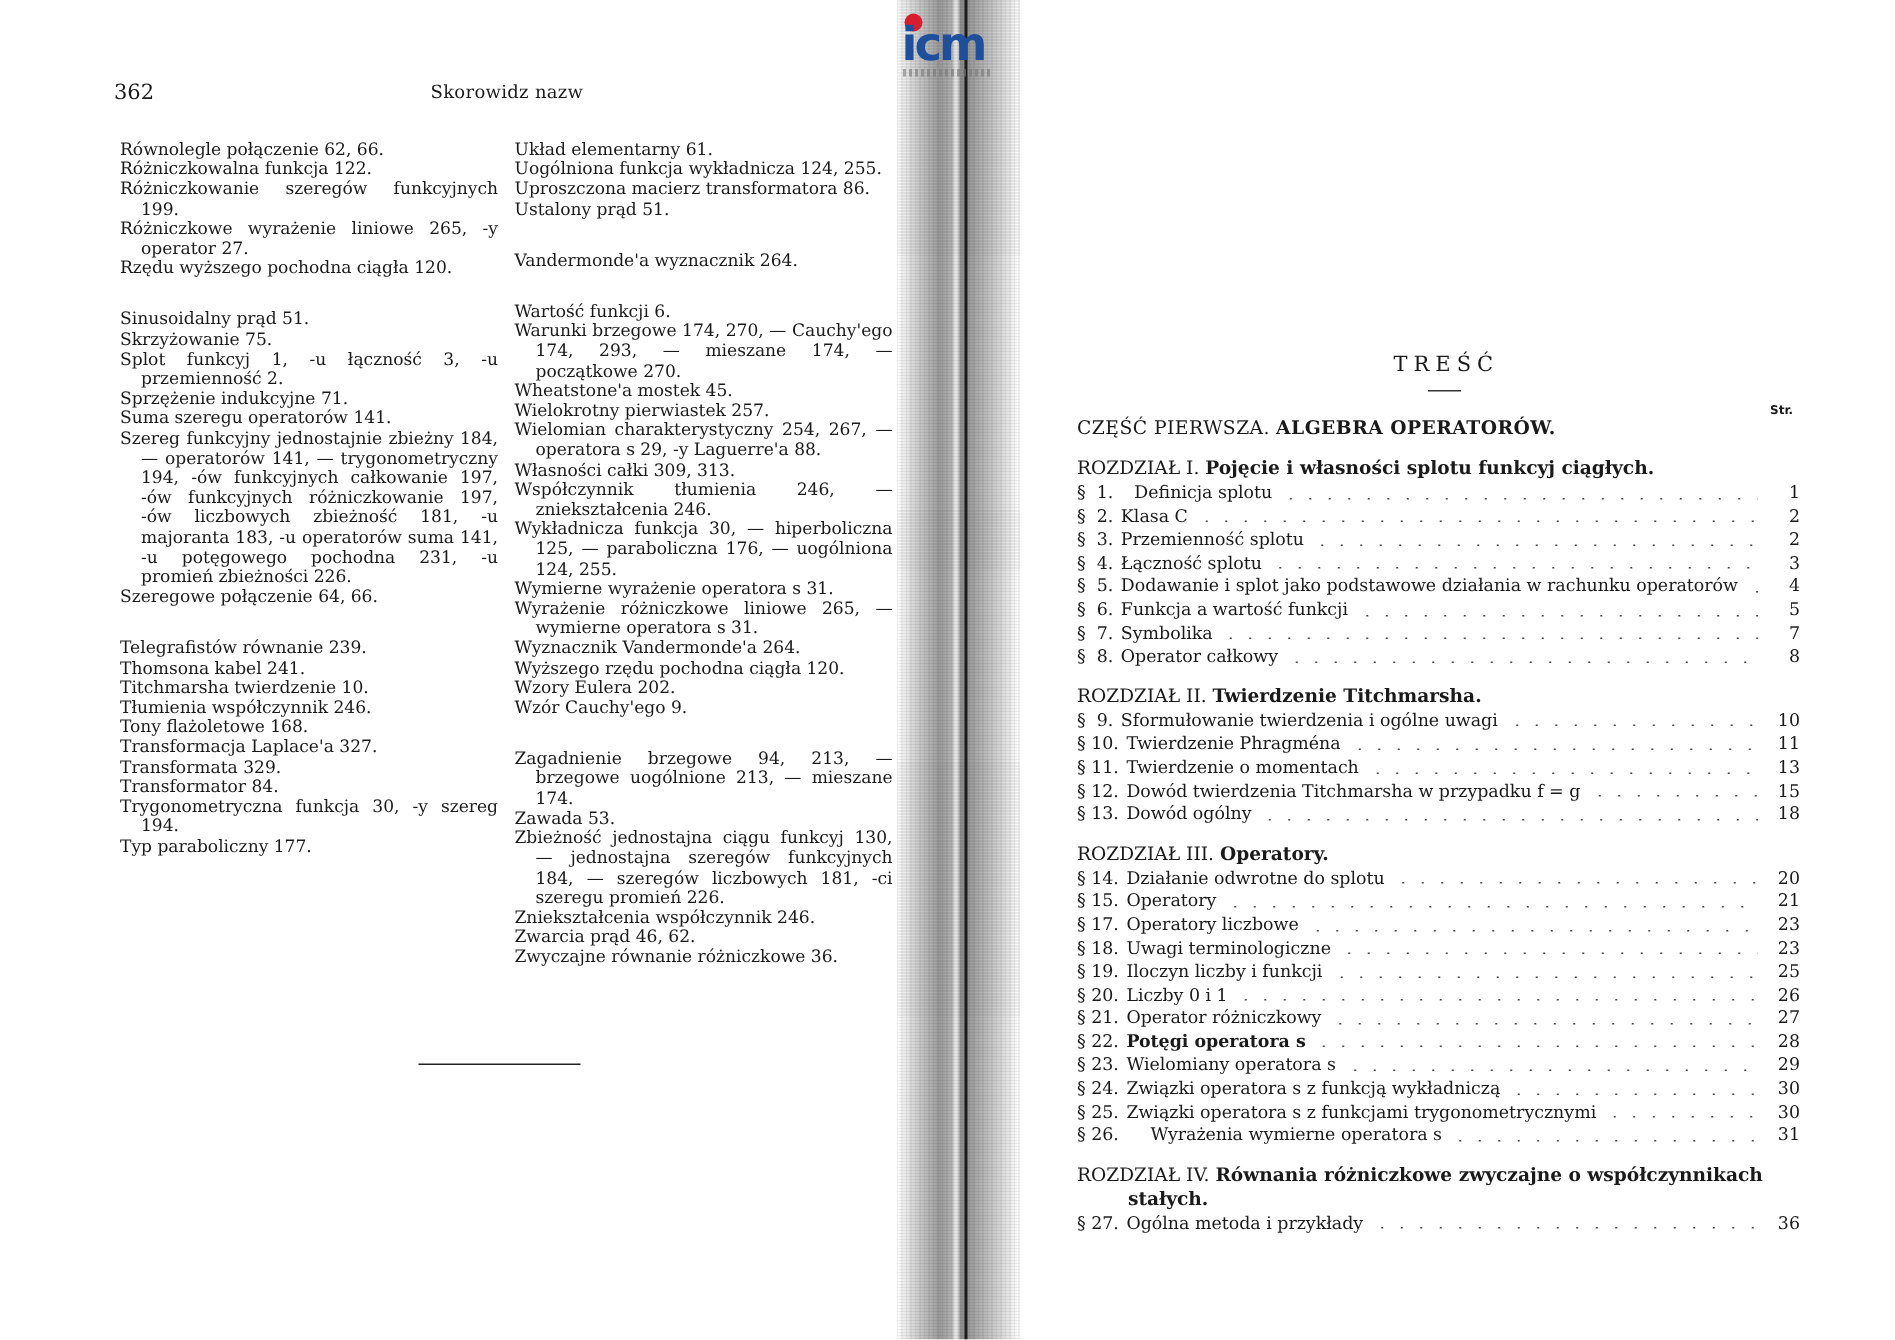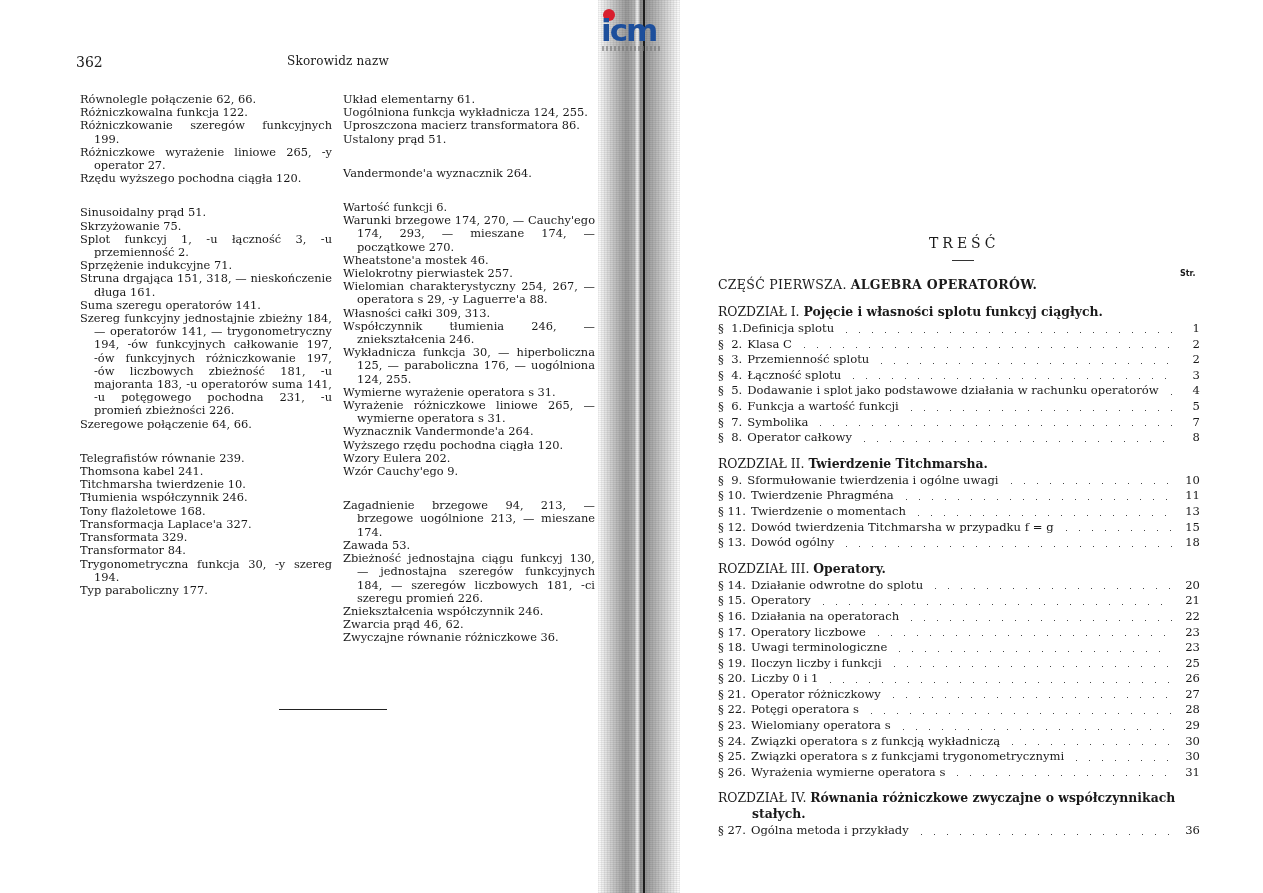--- a/index.html
+++ b/index.html
@@ -85,21 +85,20 @@
         <div class="entry"><span class="head">Różniczkowalna</span><span class="cont"> funkcja 122.</span></div>
         <div class="entry"><span class="head">Różniczkowanie</span><span class="cont"> szeregów funkcyjnych 199.</span></div>
         <div class="entry"><span class="head">Różniczkowe</span><span class="cont"> wyrażenie liniowe 265, -y operator 27.</span></div>
         <div class="entry"><span class="head">Rzędu</span><span class="cont"> wyższego pochodna ciągła 120.</span></div>
       </div>
       <div class="group">
         <div class="entry big-initial"><span class="head">Sinusoidalny</span><span class="cont"> prąd 51.</span></div>
         <div class="entry"><span class="head">Skrzyżowanie</span><span class="cont"> 75.</span></div>
         <div class="entry"><span class="head">Splot</span><span class="cont"> funkcyj 1, -u łączność 3, -u przemienność 2.</span></div>
         <div class="entry"><span class="head">Sprzężenie</span><span class="cont"> indukcyjne 71.</span></div>
-        <div class="entry"><span class="head">Struna</span><span class="cont"> drgająca 151, 318, — nieskończenie długa 161.</span></div>
         <div class="entry"><span class="head">Suma</span><span class="cont"> szeregu operatorów 141.</span></div>
         <div class="entry"><span class="head">Szereg</span><span class="cont"> funkcyjny jednostajnie zbieżny 184, — operatorów 141, — trygonometryczny 194, -ów funkcyjnych całkowanie 197, -ów funkcyjnych różniczkowanie 197, -ów liczbowych zbieżność 181, -u majoranta 183, -u operatorów suma 141, -u potęgowego pochodna 231, -u promień zbieżności 226.</span></div>
         <div class="entry"><span class="head">Szeregowe</span><span class="cont"> połączenie 64, 66.</span></div>
       </div>
       <div class="group">
         <div class="entry big-initial"><span class="head">Telegrafistów</span><span class="cont"> równanie 239.</span></div>
         <div class="entry"><span class="head">Thomsona</span><span class="cont"> kabel 241.</span></div>
         <div class="entry"><span class="head">Titchmarsha</span><span class="cont"> twierdzenie 10.</span></div>
         <div class="entry"><span class="head">Tłumienia</span><span class="cont"> współczynnik 246.</span></div>
         <div class="entry"><span class="head">Tony</span><span class="cont"> flażoletowe 168.</span></div>
@@ -116,21 +115,21 @@
         <div class="entry"><span class="head">Uogólniona</span><span class="cont"> funkcja wykładnicza 124, 255.</span></div>
         <div class="entry"><span class="head">Uproszczona</span><span class="cont"> macierz transformatora 86.</span></div>
         <div class="entry"><span class="head">Ustalony</span><span class="cont"> prąd 51.</span></div>
       </div>
       <div class="group">
         <div class="entry big-initial"><span class="head">Vandermonde'a</span><span class="cont"> wyznacznik 264.</span></div>
       </div>
       <div class="group">
         <div class="entry big-initial"><span class="head">Wartość</span><span class="cont"> funkcji 6.</span></div>
         <div class="entry"><span class="head">Warunki</span><span class="cont"> brzegowe 174, 270, — Cauchy'ego 174, 293, — mieszane 174, — początkowe 270.</span></div>
-        <div class="entry"><span class="head">Wheatstone'a</span><span class="cont"> mostek 46.</span></div>
+        <div class="entry"><span class="head">Wheatstone'a</span><span class="cont"> mostek 45.</span></div>
         <div class="entry"><span class="head">Wielokrotny</span><span class="cont"> pierwiastek 257.</span></div>
         <div class="entry"><span class="head">Wielomian</span><span class="cont"> charakterystyczny 254, 267, — operatora s 29, -y Laguerre'a 88.</span></div>
         <div class="entry"><span class="head">Własności</span><span class="cont"> całki 309, 313.</span></div>
         <div class="entry"><span class="head">Współczynnik</span><span class="cont"> tłumienia 246, — zniekształcenia 246.</span></div>
         <div class="entry"><span class="head">Wykładnicza funkcja</span><span class="cont"> 30, — hiperboliczna 125, — paraboliczna 176, — uogólniona 124, 255.</span></div>
         <div class="entry"><span class="head">Wymierne</span><span class="cont"> wyrażenie operatora s 31.</span></div>
         <div class="entry"><span class="head">Wyrażenie</span><span class="cont"> różniczkowe liniowe 265, — wymierne operatora s 31.</span></div>
         <div class="entry"><span class="head">Wyznacznik</span><span class="cont"> Vandermonde'a 264.</span></div>
         <div class="entry"><span class="head">Wyższego</span><span class="cont"> rzędu pochodna ciągła 120.</span></div>
         <div class="entry"><span class="head">Wzory</span><span class="cont"> Eulera 202.</span></div>
@@ -162,21 +161,21 @@
 <div class="toc-rule"></div>
 <div class="str-label">Str.</div>
 <div class="part-heading">
   <span class="caps">CZĘŚĆ PIERWSZA.</span>
   <b>ALGEBRA OPERATORÓW.</b>
 </div>
 <div class="toc" id="toc">
     <div class="chapter-heading"><span>ROZDZIAŁ I.</span> <span class="cb">Pojęcie i własności splotu funkcyj ciągłych.</span></div>
     <div class="toc-row">
       <span class="sec">§  1.</span>
-      <span class="title" style="margin-left: 0;">Definicja splotu</span>
+      <span class="title" style="margin-left: 14px;">Definicja splotu</span>
       <span class="leader"></span>
       <span class="pg">1</span>
     </div>
     <div class="toc-row">
       <span class="sec">§  2.</span>
       <span class="title" style="margin-left: 5px;">Klasa C</span>
       <span class="leader"></span>
       <span class="pg">2</span>
     </div>
     <div class="toc-row">
@@ -255,26 +254,20 @@
       <span class="leader"></span>
       <span class="pg">20</span>
     </div>
     <div class="toc-row">
       <span class="sec">§ 15.</span>
       <span class="title" style="margin-left: 5px;">Operatory</span>
       <span class="leader"></span>
       <span class="pg">21</span>
     </div>
     <div class="toc-row">
-      <span class="sec">§ 16.</span>
-      <span class="title" style="margin-left: 5px;">Działania na operatorach</span>
-      <span class="leader"></span>
-      <span class="pg">22</span>
-    </div>
-    <div class="toc-row">
       <span class="sec">§ 17.</span>
       <span class="title" style="margin-left: 5px;">Operatory liczbowe</span>
       <span class="leader"></span>
       <span class="pg">23</span>
     </div>
     <div class="toc-row">
       <span class="sec">§ 18.</span>
       <span class="title" style="margin-left: 5px;">Uwagi terminologiczne</span>
       <span class="leader"></span>
       <span class="pg">23</span>
@@ -292,21 +285,21 @@
       <span class="pg">26</span>
     </div>
     <div class="toc-row">
       <span class="sec">§ 21.</span>
       <span class="title" style="margin-left: 5px;">Operator różniczkowy</span>
       <span class="leader"></span>
       <span class="pg">27</span>
     </div>
     <div class="toc-row">
       <span class="sec">§ 22.</span>
-      <span class="title" style="margin-left: 5px;">Potęgi operatora s</span>
+      <span class="title" style="margin-left: 5px; font-weight: bold;">Potęgi operatora s</span>
       <span class="leader"></span>
       <span class="pg">28</span>
     </div>
     <div class="toc-row">
       <span class="sec">§ 23.</span>
       <span class="title" style="margin-left: 5px;">Wielomiany operatora s</span>
       <span class="leader"></span>
       <span class="pg">29</span>
     </div>
     <div class="toc-row">
@@ -316,21 +309,21 @@
       <span class="pg">30</span>
     </div>
     <div class="toc-row">
       <span class="sec">§ 25.</span>
       <span class="title" style="margin-left: 5px;">Związki operatora s z funkcjami trygonometrycznymi</span>
       <span class="leader"></span>
       <span class="pg">30</span>
     </div>
     <div class="toc-row">
       <span class="sec">§ 26.</span>
-      <span class="title" style="margin-left: 5px; text-align: right;">Wyrażenia wymierne operatora s</span>
+      <span class="title" style="margin-left: 21px; text-align: right;">Wyrażenia wymierne operatora s</span>
       <span class="leader"></span>
       <span class="pg">31</span>
     </div>
     <div class="ch-gap"></div>
     <div class="chapter-heading"><span>ROZDZIAŁ IV.</span> <span class="cb">Równania różniczkowe zwyczajne o współczynnikach</span><span class="cont-line">stałych.</span></div>
     <div class="toc-row">
       <span class="sec">§ 27.</span>
       <span class="title" style="margin-left: 5px;">Ogólna metoda i przykłady</span>
       <span class="leader"></span>
       <span class="pg">36</span>

